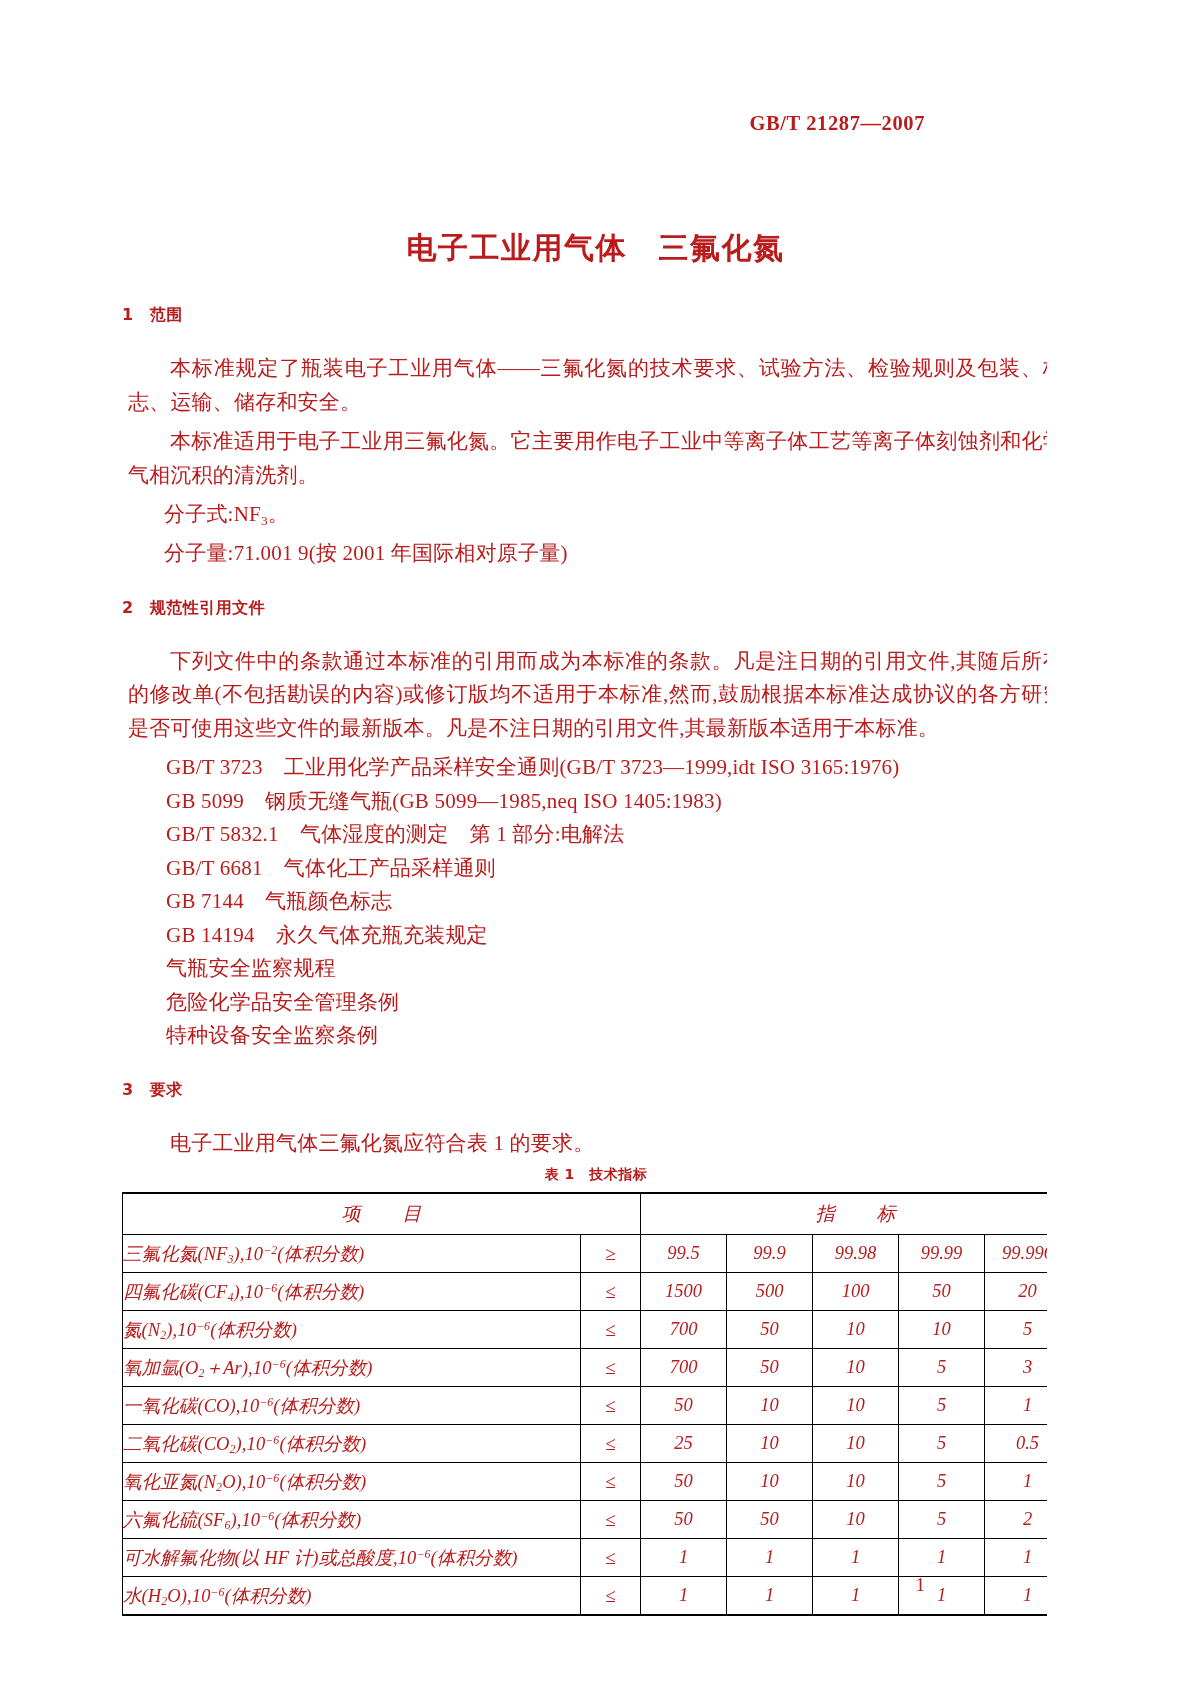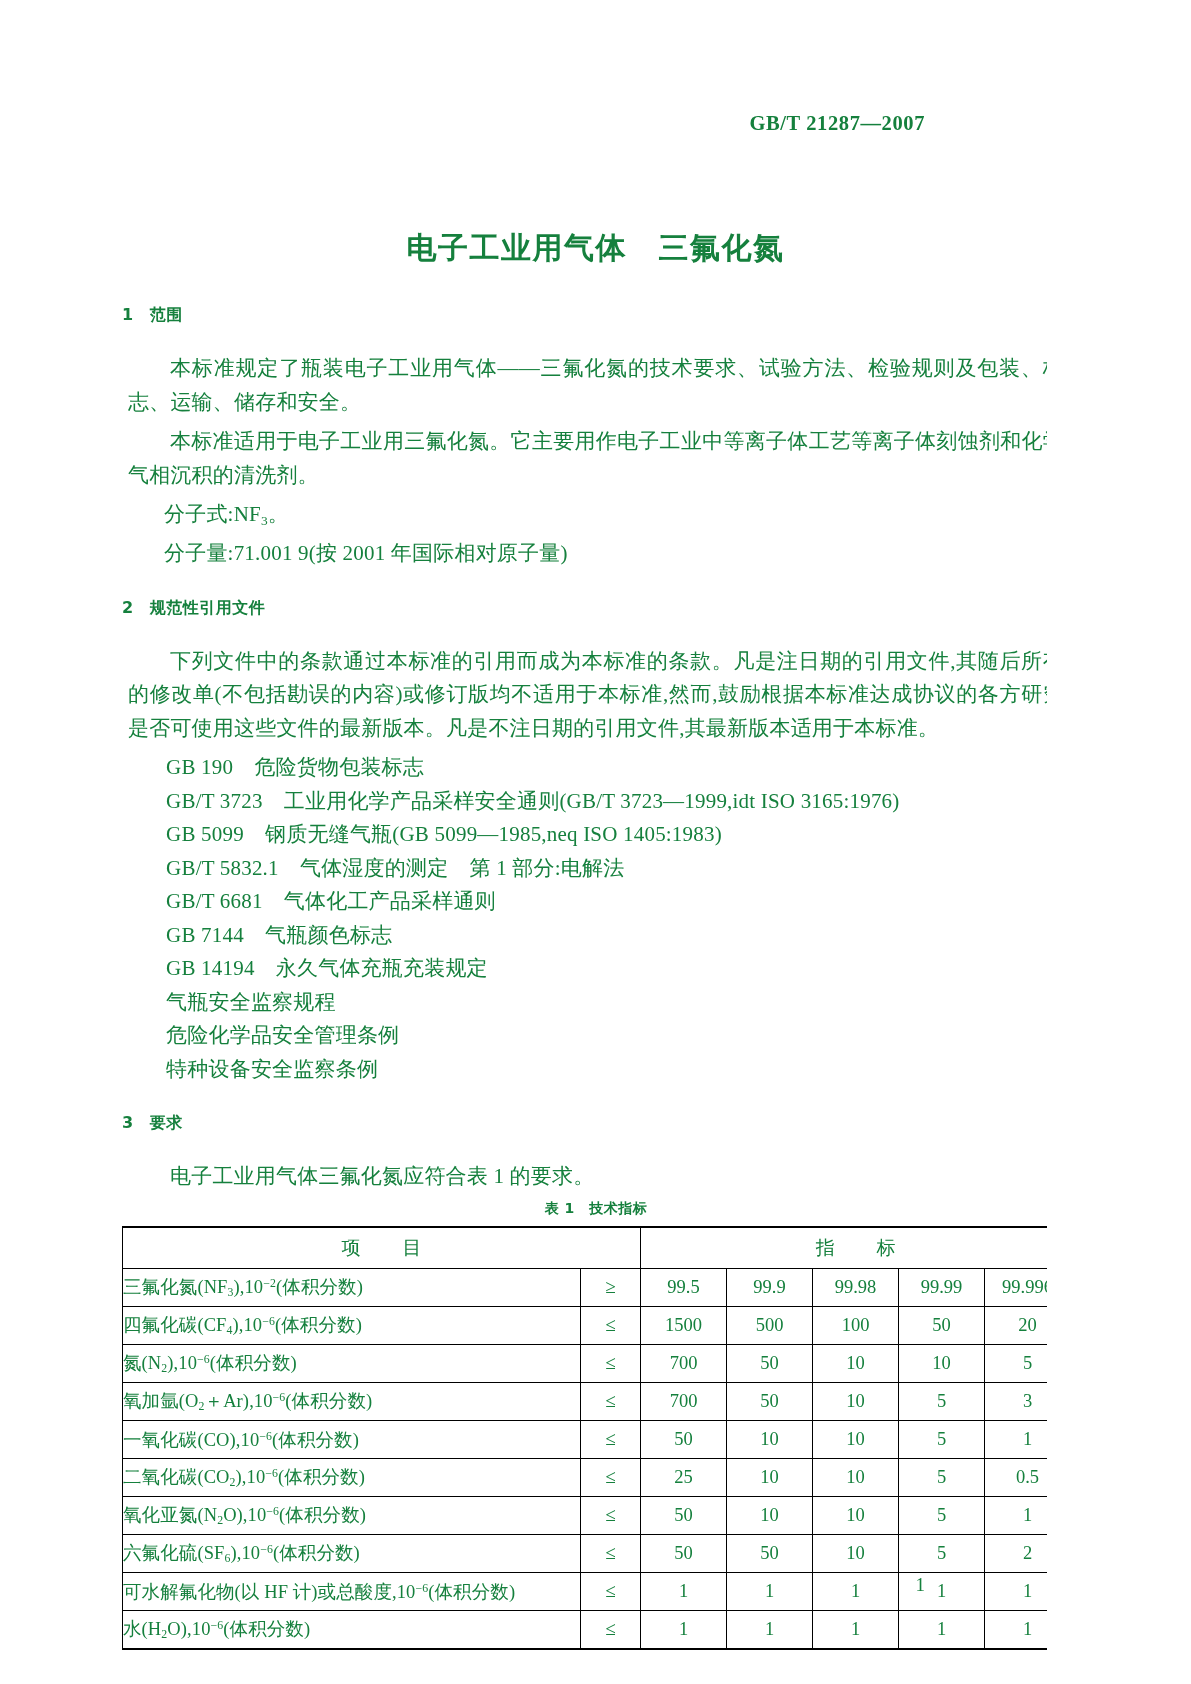--- a/index.html
+++ b/index.html
@@ -6,21 +6,21 @@
     margin: 0;
     padding: 0;
     background: #ffffff;
   }
   .page {
     position: relative;
     width: 1047px;
     height: 1684px;
     background: #ffffff;
     font-family: "Liberation Serif", "DejaVu Serif", serif;
-    color: #15803d;
+    color: #b91c1c;
     box-sizing: border-box;
     overflow: hidden;
   }
 
   
   .std-header {
     position: absolute;
     top: 112px;
     right: 122px;
     font-family: "Liberation Serif", serif;
@@ -97,20 +97,21 @@
     font-weight: bold;
     font-size: 14px;
     margin: 6px 0 8px 0;
     letter-spacing: 0.5px;
   }
   table.spec {
     border-collapse: collapse;
     width: 948px;
     font-size: 18px;
     table-layout: fixed;
+    font-style: italic;
   }
   table.spec td, table.spec th {
     border: 1px solid #000;
     padding: 0;
     font-weight: normal;
   }
   table.spec thead td {
     border-top: 2.5px solid #000;
     border-bottom: 1px solid #000;
     height: 40px;
@@ -174,21 +175,20 @@
 
     <div class="gap-md"></div>
 
     <h2 class="sec">
       <span class="num">2</span><span>规范性引用文件</span>
     </h2>
     <div class="gap-sm"></div>
     <p class="para">下列文件中的条款通过本标准的引用而成为本标准的条款。凡是注日期的引用文件,其随后所有的修改单(不包括勘误的内容)或修订版均不适用于本标准,然而,鼓励根据本标准达成协议的各方研究是否可使用这些文件的最新版本。凡是不注日期的引用文件,其最新版本适用于本标准。</p>
 
     <div>
-      <p class="ref-line">GB 190　危险货物包装标志</p>
       <p class="ref-line">GB/T 3723　工业用化学产品采样安全通则(GB/T 3723—1999,idt ISO 3165:1976)</p>
       <p class="ref-line">GB 5099　钢质无缝气瓶(GB 5099—1985,neq ISO 1405:1983)</p>
       <p class="ref-line">GB/T 5832.1　气体湿度的测定　第 1 部分:电解法</p>
       <p class="ref-line">GB/T 6681　气体化工产品采样通则</p>
       <p class="ref-line">GB 7144　气瓶颜色标志</p>
       <p class="ref-line">GB 14194　永久气体充瓶充装规定</p>
       <p class="ref-line">气瓶安全监察规程</p>
       <p class="ref-line">危险化学品安全管理条例</p>
       <p class="ref-line">特种设备安全监察条例</p>
     </div>

